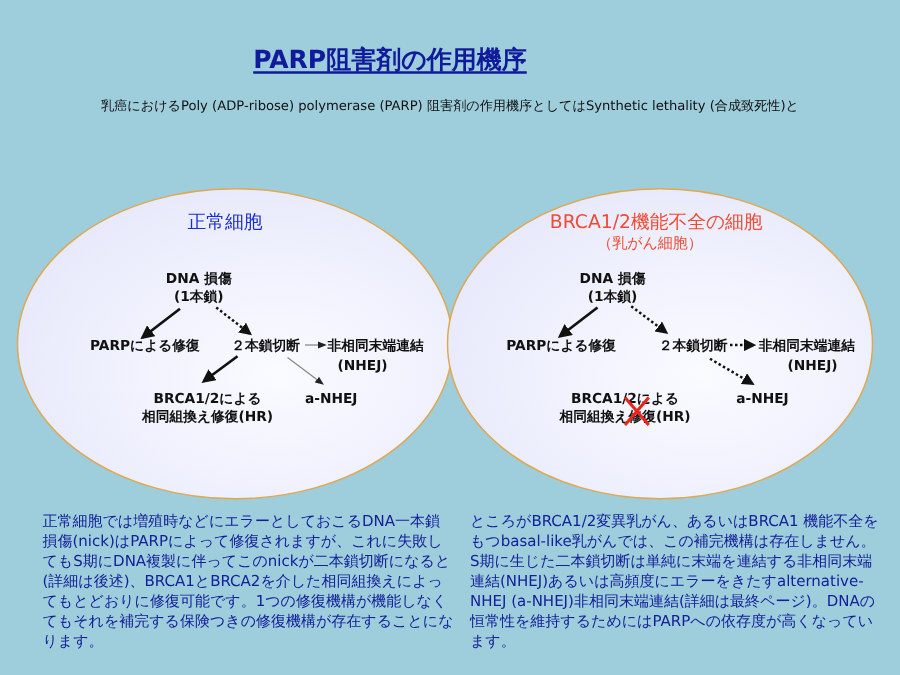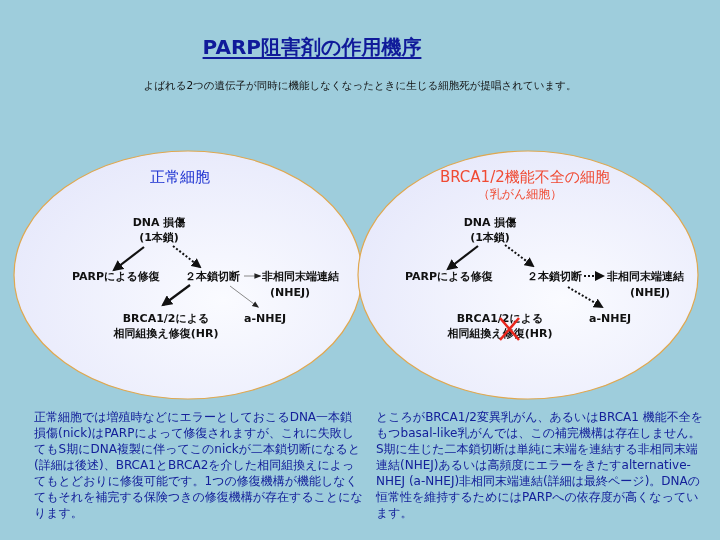--- a/index.html
+++ b/index.html
@@ -25,21 +25,21 @@
     color: #14209a; font-size: 12px; line-height: 16px;
   }
   .para.left { left: 34px; }
   .para.right { left: 376px; }
 </style>
 </head>
 <body>
 
 <div class="title">PARP阻害剤の作用機序</div>
 <div class="intro">
-  <div>よばれる2つの遺伝子が同時に機能しなくなったときに生じる細胞死が提唱されています。</div>
+  <div>乳癌におけるPoly (ADP-ribose) polymerase (PARP) 阻害剤の作用機序としてはSynthetic lethality (合成致死性)と</div>
 </div>
 
 <svg class="diagram" width="720" height="540" viewBox="0 0 720 540">
   <defs>
     <radialGradient id="cellGrad" cx="0.6" cy="0.6" r="0.7">
       <stop offset="0" stop-color="#fafbff"></stop>
       <stop offset="1" stop-color="#e6e8fb"></stop>
     </radialGradient>
     <marker id="arrowHead" viewBox="0 0 10 10" refX="8" refY="5" markerWidth="5" markerHeight="5" orient="auto">
       <path d="M0,0 L10,5 L0,10 z" fill="#111"></path>

